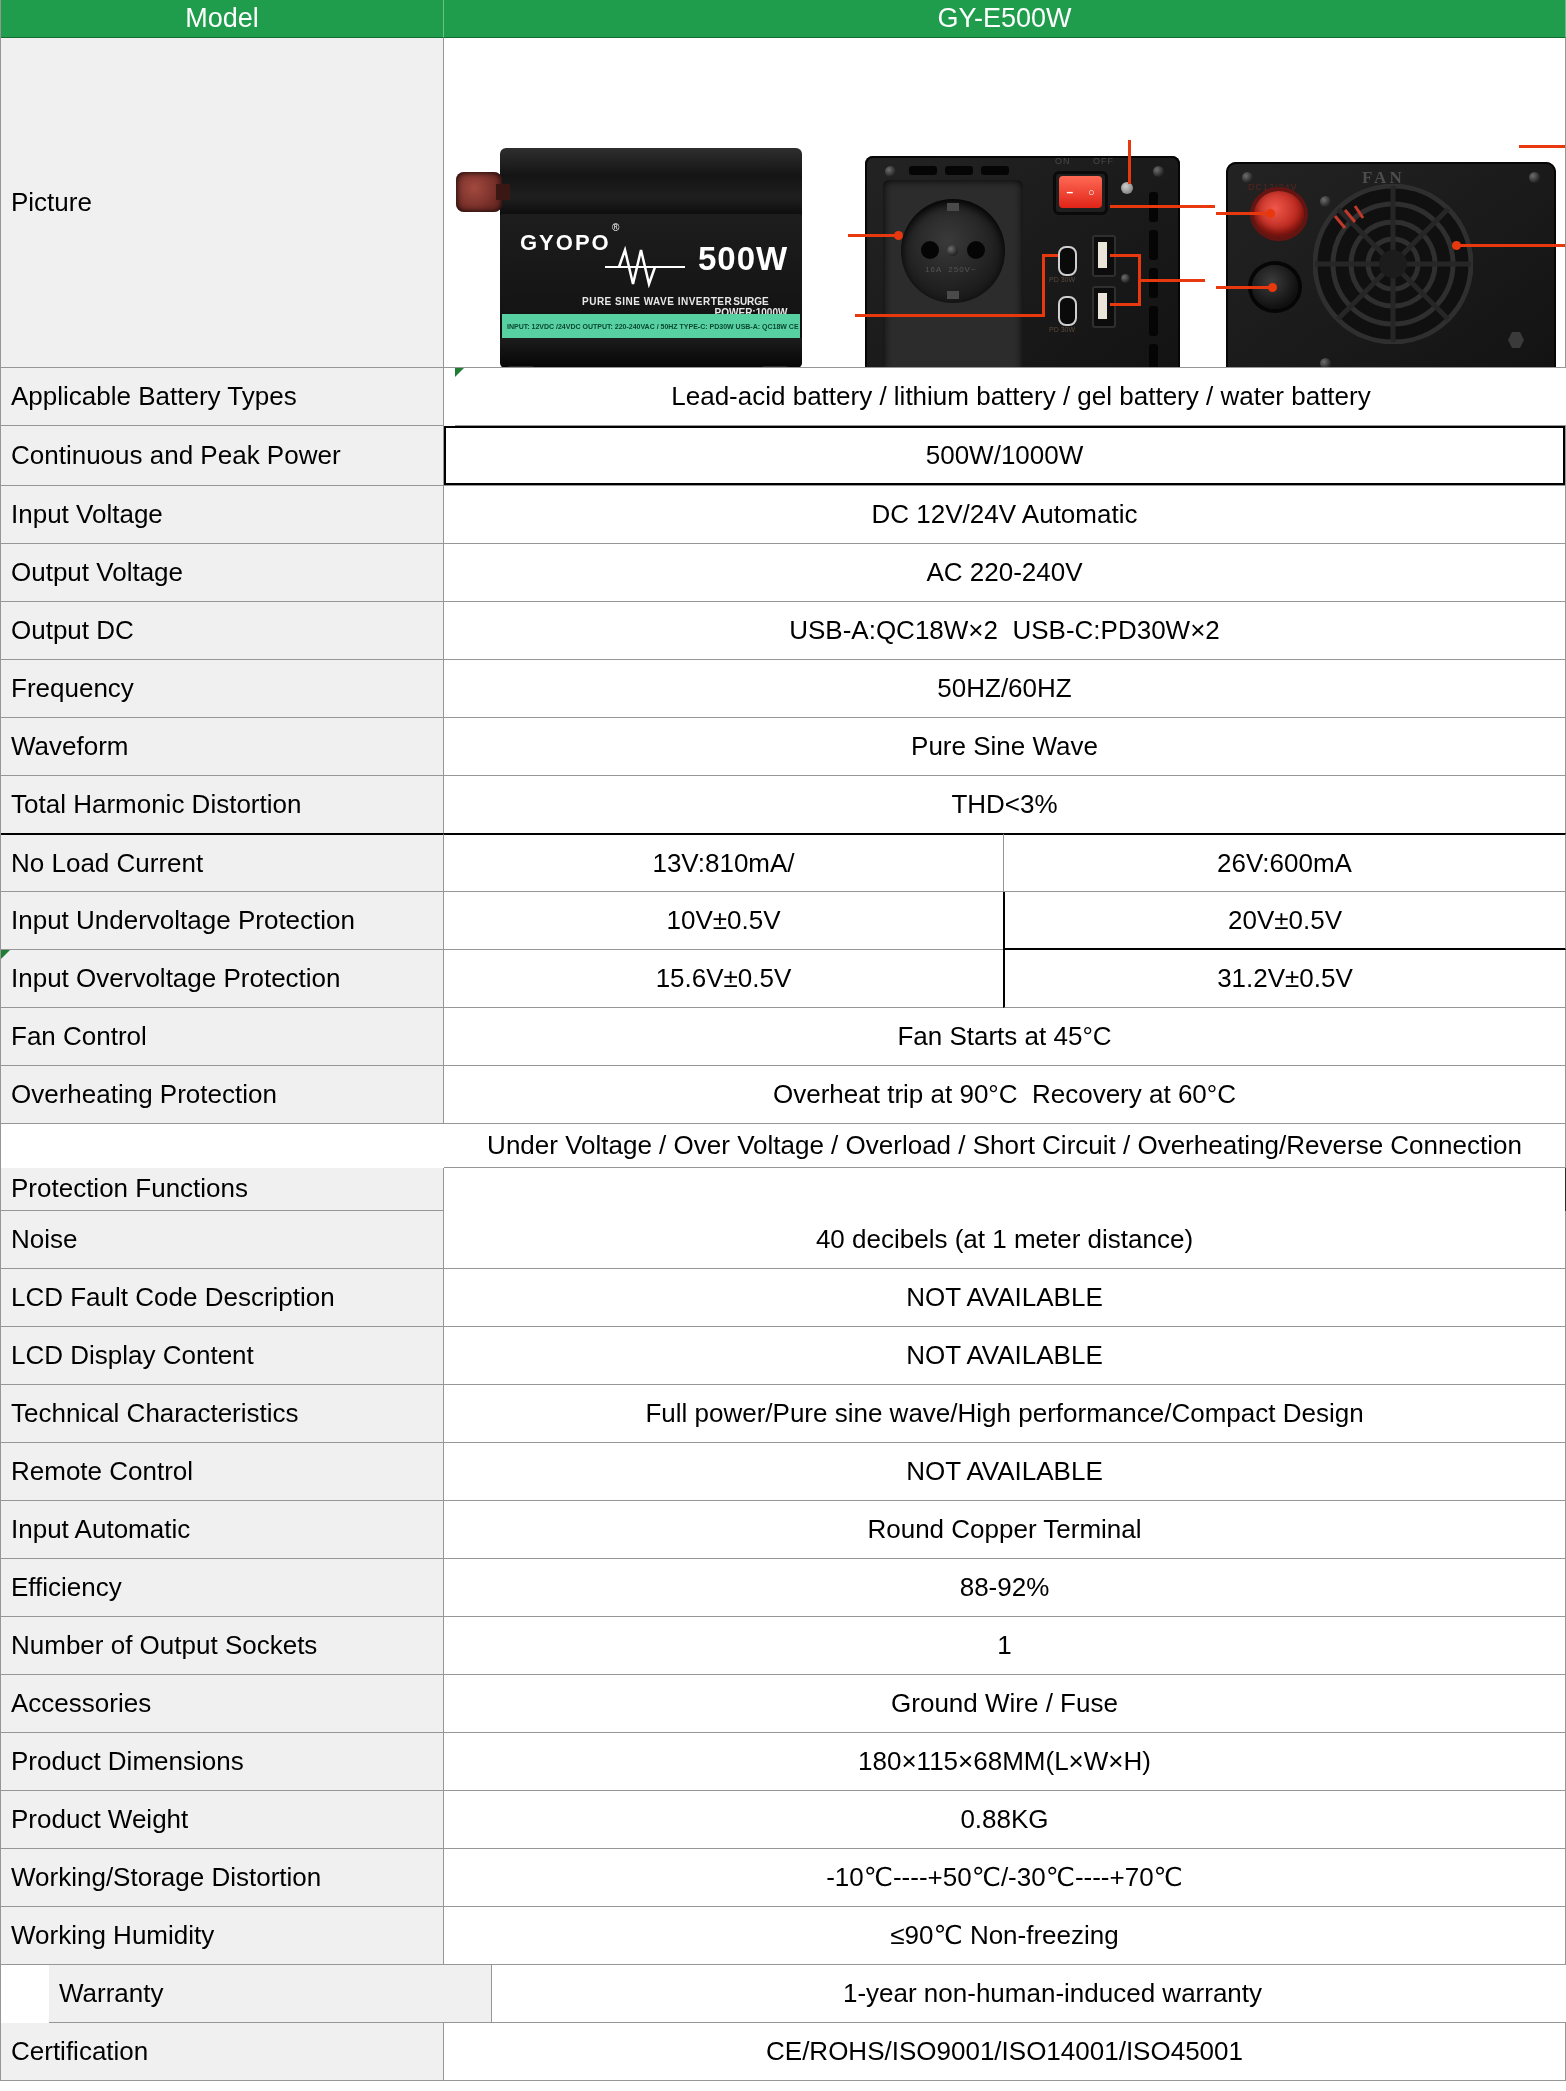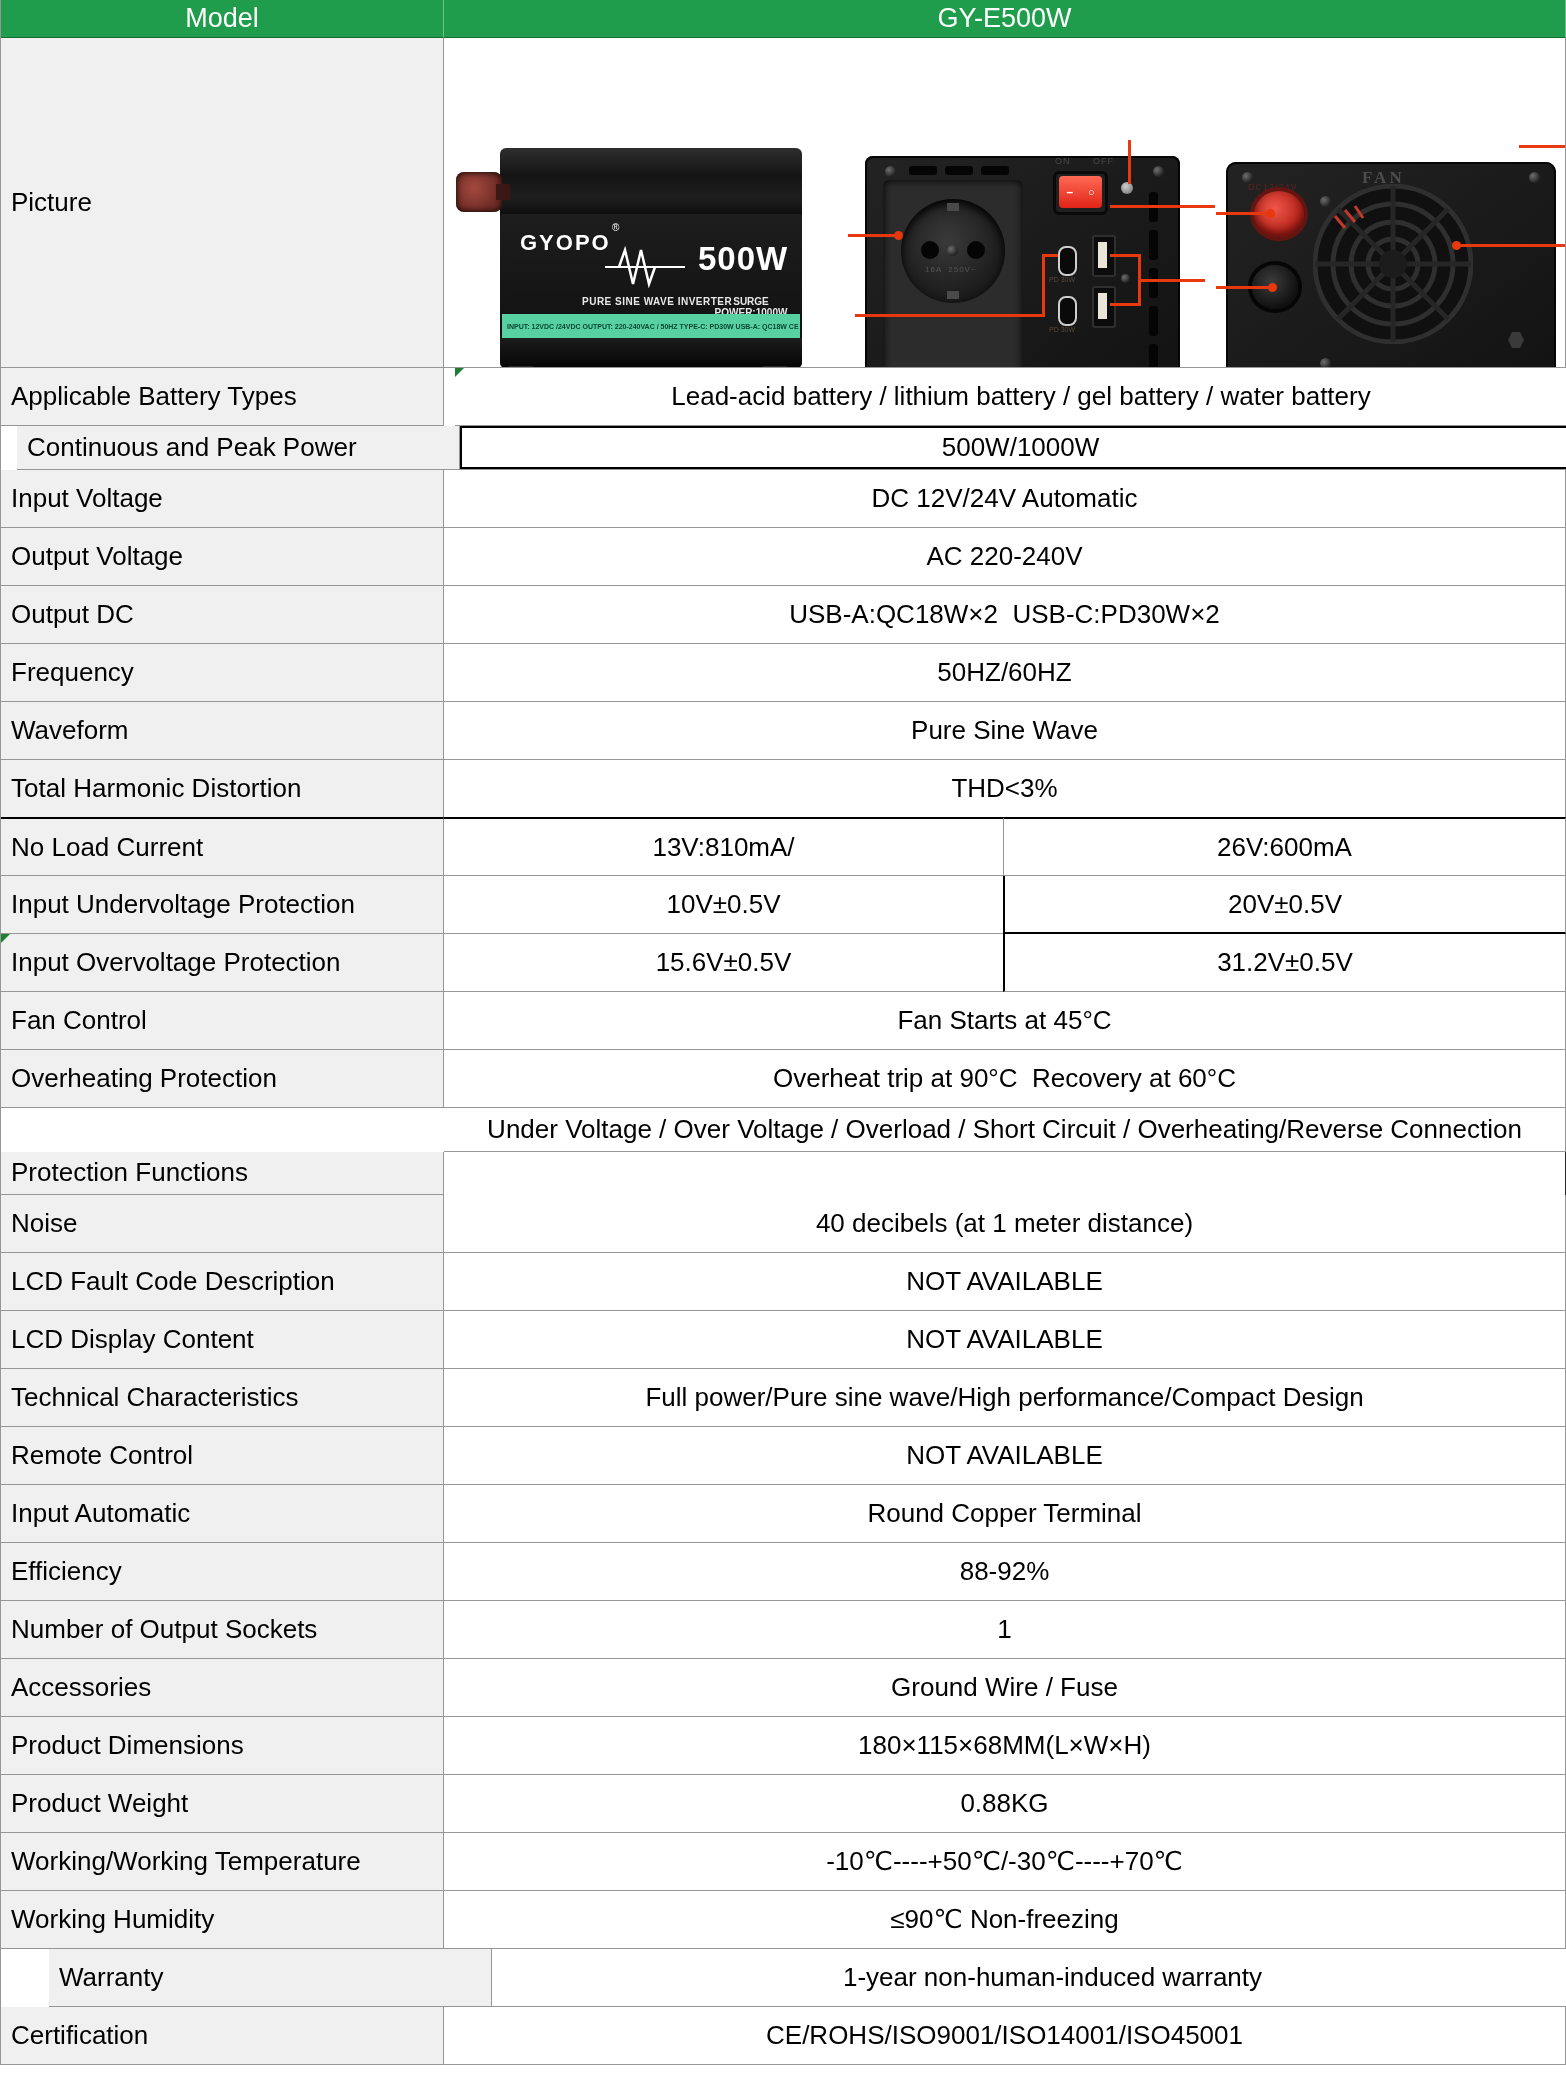--- a/index.html
+++ b/index.html
@@ -189,21 +189,21 @@
         <div class="redline" style="left:1012px;top:206px;width:110px;height:3px;"></div>
         <div class="redline" style="left:1075px;top:107px;width:47px;height:3px;"></div>
       </div>
     </div>
 
     <div id="spec-rows">
         <div class="row" style="height: 58px; gap: 11px;">
           <div class="cell label">Applicable Battery Types</div>
           <div class="cell value span2">Lead-acid battery / lithium battery / gel battery / water battery<span class="corner-tri"></span></div>
         </div>
-        <div class="row" style="height: 44px; margin-left: 16px;">
+        <div class="row" style="height: 60px;">
           <div class="cell label">Continuous and Peak Power</div>
           <div class="cell value span2 acc-box">500W/1000W</div>
         </div>
         <div class="row" style="height: 58px;">
           <div class="cell label">Input Voltage</div>
           <div class="cell value span2">DC 12V/24V Automatic</div>
         </div>
         <div class="row" style="height: 58px;">
           <div class="cell label">Output Voltage</div>
           <div class="cell value span2">AC 220-240V</div>
@@ -289,21 +289,21 @@
         </div>
         <div class="row" style="height: 58px;">
           <div class="cell label">Product Dimensions</div>
           <div class="cell value span2">180×115×68MM(L×W×H)</div>
         </div>
         <div class="row" style="height: 58px;">
           <div class="cell label">Product Weight</div>
           <div class="cell value span2">0.88KG</div>
         </div>
         <div class="row" style="height: 58px;">
-          <div class="cell label">Working/Working Temperature</div>
+          <div class="cell label">Working/Storage Distortion</div>
           <div class="cell value span2">-10℃----+50℃/-30℃----+70℃</div>
         </div>
         <div class="row" style="height: 58px;">
           <div class="cell label">Working Humidity</div>
           <div class="cell value span2">≤90℃ Non-freezing</div>
         </div>
         <div class="row" style="height: 58px; padding-left: 48px;">
           <div class="cell label">Warranty</div>
           <div class="cell value span2">1-year non-human-induced warranty</div>
         </div>

